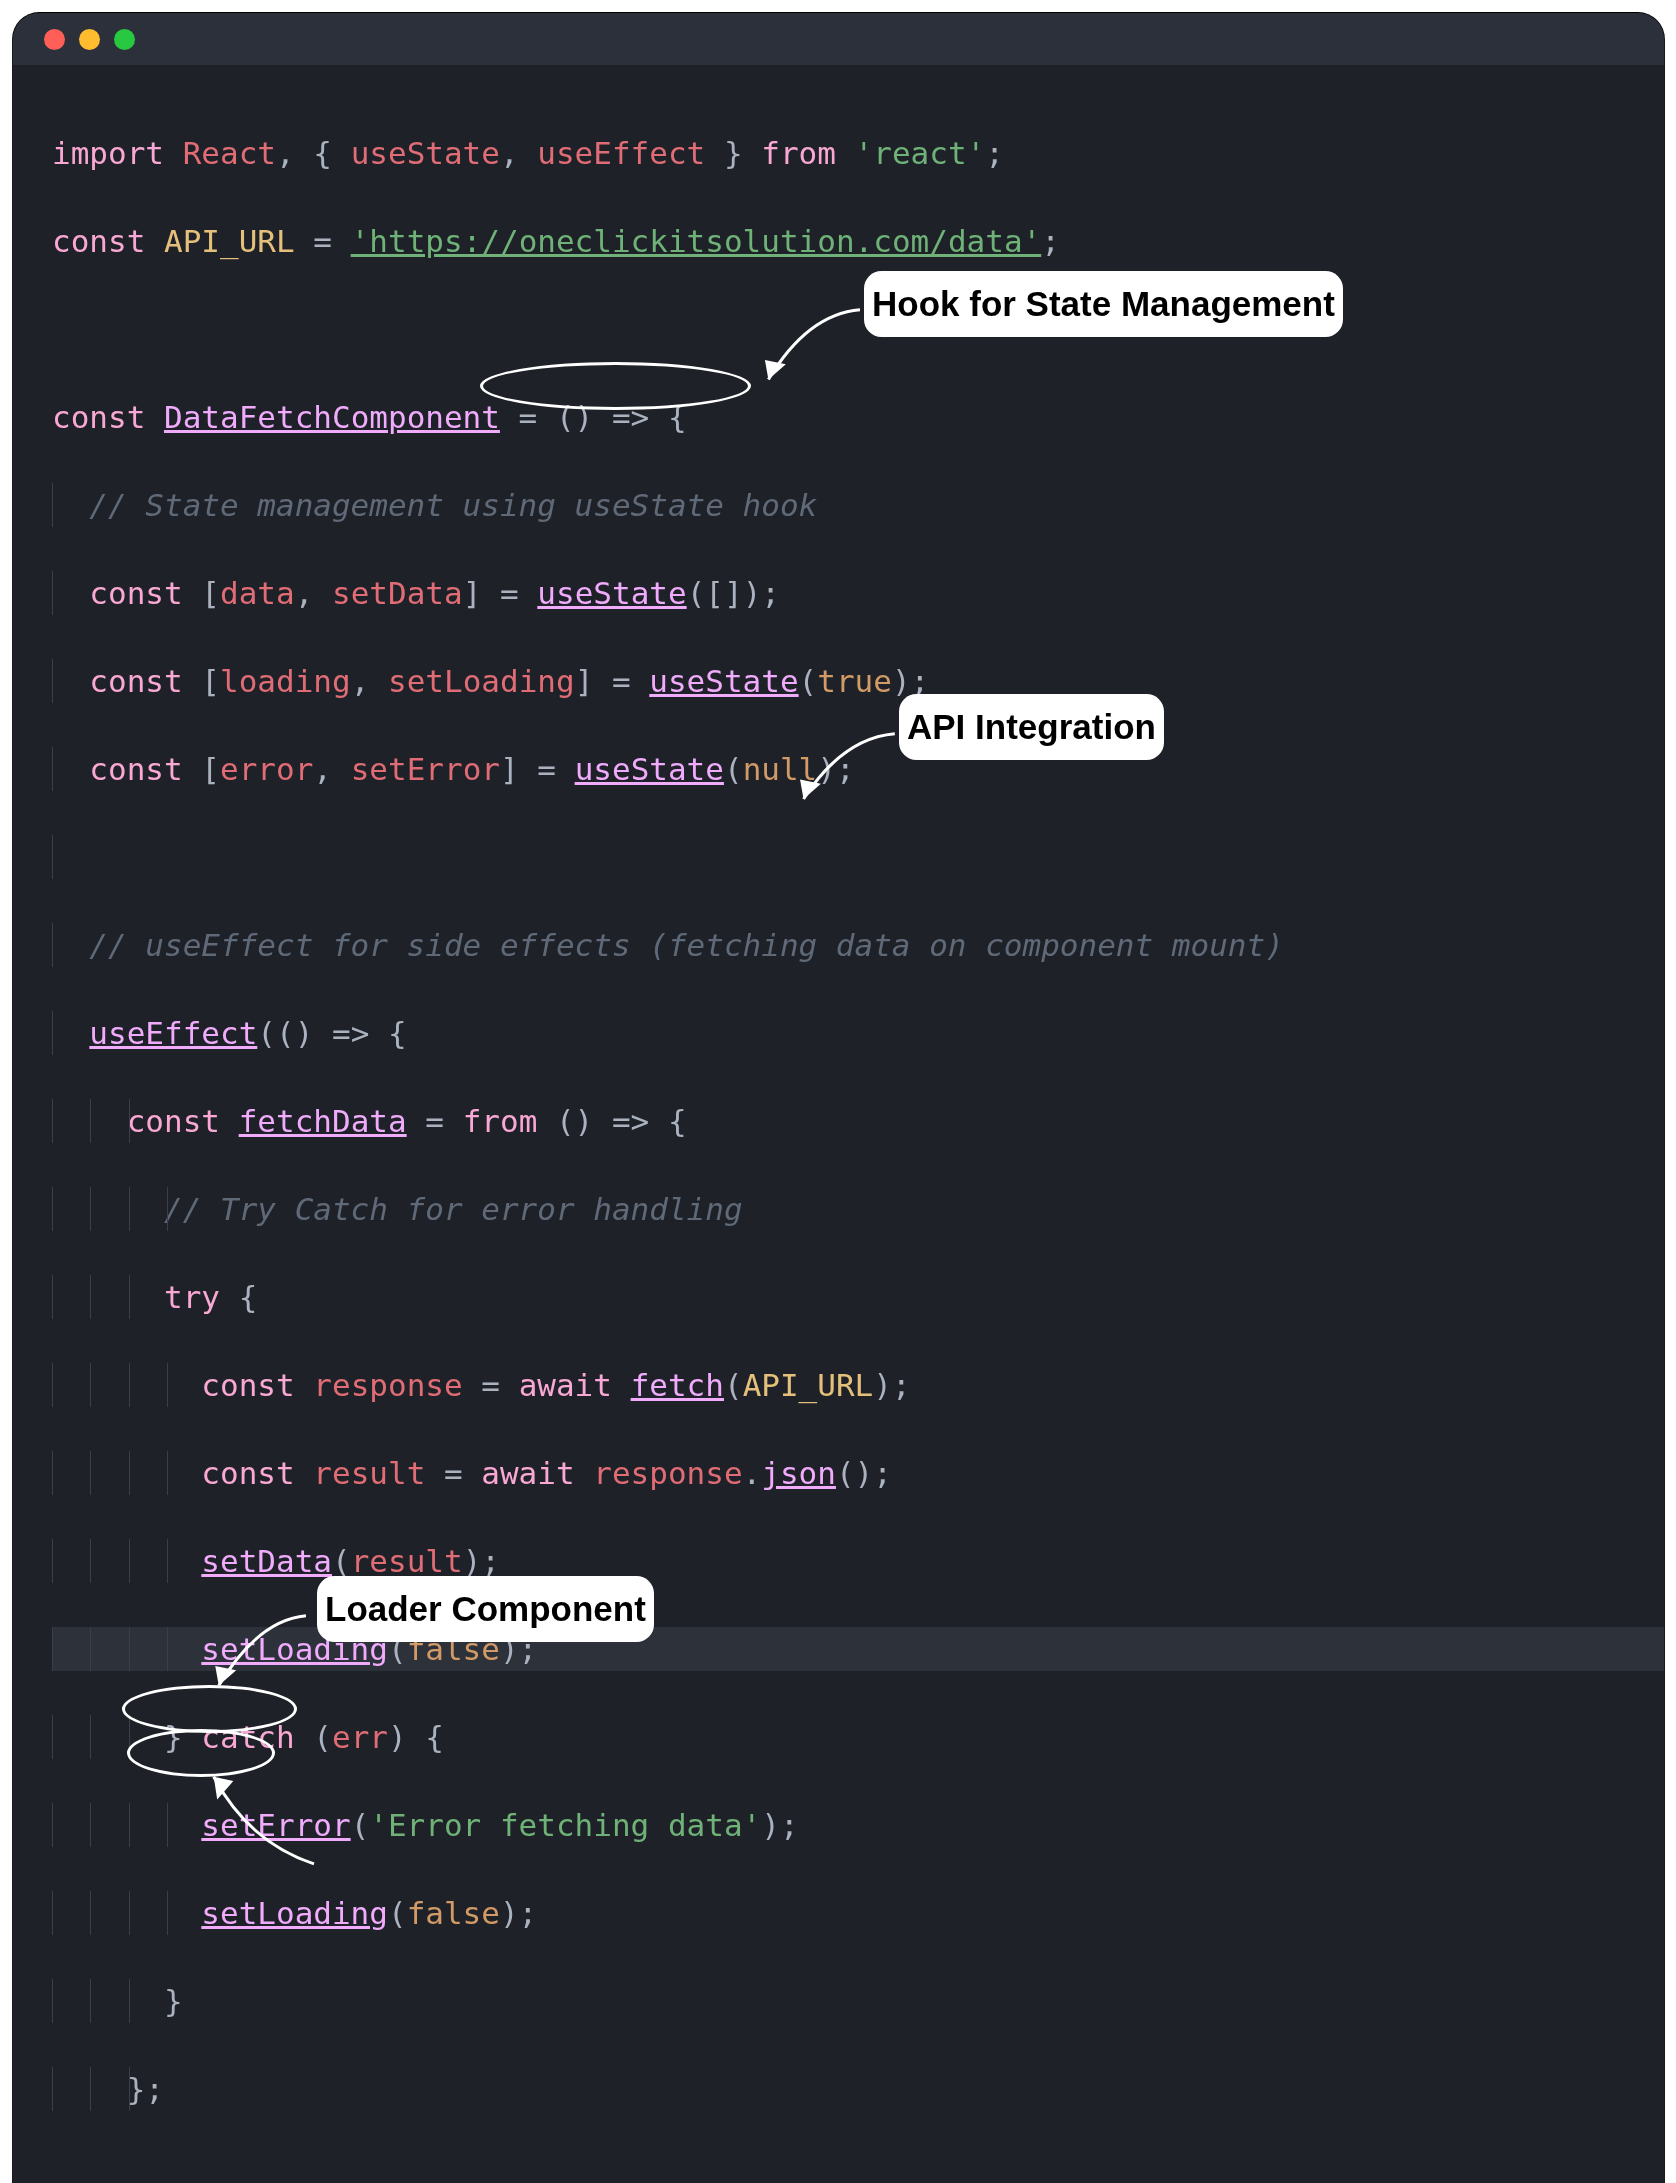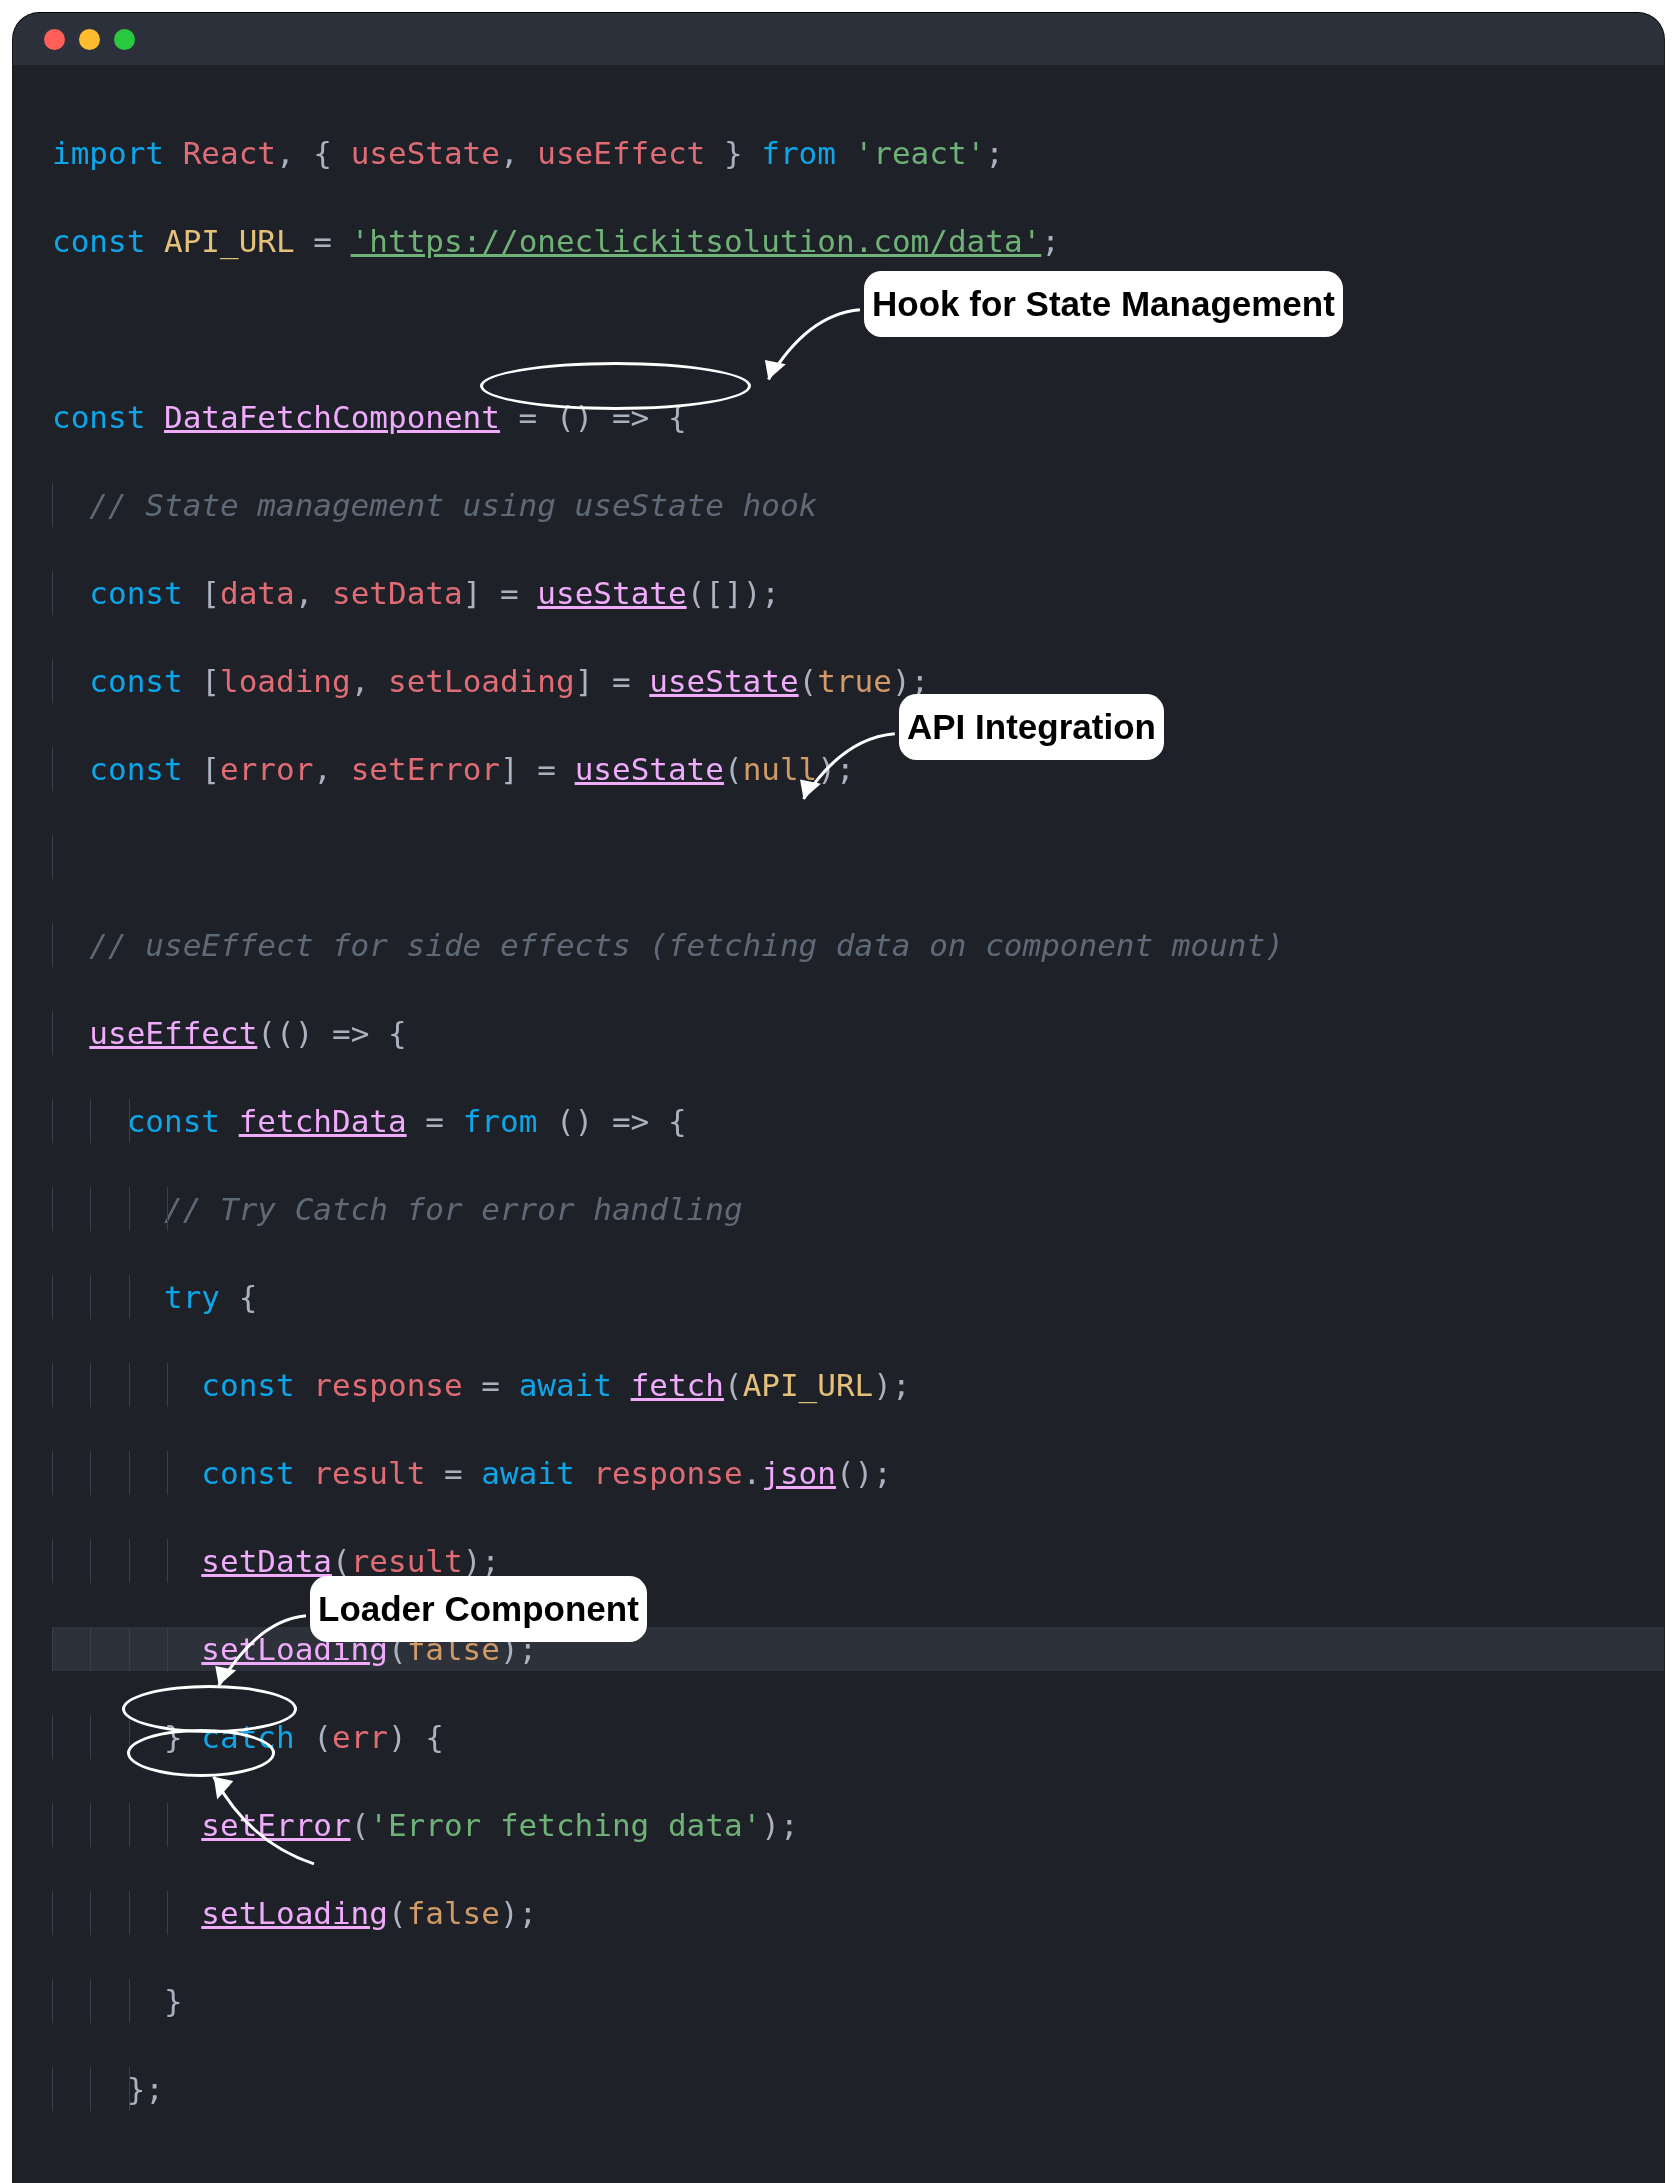--- a/index.html
+++ b/index.html
@@ -3,21 +3,21 @@
 <meta charset="utf-8">
 <style>
   * { margin:0; padding:0; box-sizing:border-box; }
   html,body{width:1677px;height:2327px;background:#fff;font-family:ui-monospace,Menlo,Monaco,Consolas,monospace;}
   .window{position:relative;margin:13px;width:1651px;height:2301px;background:#1e2127;border-radius:26px;overflow:hidden;box-shadow:0 0 0 0.9px #000;}
   .titlebar{height:52px;background:#2b303b;display:flex;align-items:center;padding-left:31px;gap:14px;}
   .dot{width:21px;height:21px;border-radius:50%;}
   .code{position:relative;font-size:31px;line-height:44px;color:#abb2bf;padding:22px 0 0 39px;white-space:pre;font-weight:500;}
   .ln{display:block;position:relative;white-space:pre;}
   .guide{position:absolute;left:0;top:0;bottom:0;width:1.3px;background:#3a3f4b;}
-  .kw{color:#0ea5e9;} .impnm{color:#e06c75;}
+  .kw{color:#f9a8d4;} .impnm{color:#e06c75;}
   .cm{color:#5f6977;font-style:italic;}
   .id{color:#e5c07b;} .fn{color:#f0abfc;text-decoration:underline;} .prop{color:#e06c75;}
   .str{color:#6fb277;} .const{color:#d19a66;}
   .op{color:#abb2bf;} .punc{color:#abb2bf;} .param{color:#e06c75;margin-top:24px;}
   .url{color:#6fb277;text-decoration:underline;text-decoration-color:#6fb277;}
   .hlrow{background:#2c313a;}
   .callout{position:absolute;background:#fff;color:#000;font-family:-apple-system,BlinkMacSystemFont,"Segoe UI",sans-serif;font-size:35px;font-weight:600;padding:13px 8px;border-radius:17.5px;white-space:nowrap;z-index:20;}
   .circle{position:absolute;border:3.5px solid #fff;border-radius:50%;z-index:15;}
   svg.arrow{position:absolute;z-index:18;overflow:visible;}
   svg.arrow path{stroke:#fff;stroke-width:7;fill:none;}
@@ -91,21 +91,21 @@
     <path d="M240,50 Q120,60 30,210"></path>
     <polygon points="30,210 70,175 22,165"></polygon>
   </svg>
 
   <div class="callout" style="left:886px;top:681px;">API Integration</div>
   <svg class="arrow" style="left:777px;top:699px;width:114px;height:100px;" viewBox="0 0 260 230" width="114" height="100">
     <path d="M240,50 Q120,60 30,200"></path>
     <polygon points="30,200 70,165 22,155"></polygon>
   </svg>
 
-  <div class="callout" style="left:297px;top:1563px;">Loader Component</div>
+  <div class="callout" style="left:304px;top:1563px;">Loader Component</div>
   <svg class="arrow" style="left:188px;top:1581px;width:114px;height:109px;" viewBox="0 0 260 250" width="114" height="109">
     <path d="M240,50 Q130,60 40,210"></path>
     <polygon points="40,210 80,175 32,165"></polygon>
   </svg>
   <div class="circle" style="left:109px;top:1672px;width:175px;height:48px;"></div>
 
   <div class="circle" style="left:114px;top:1716px;width:148px;height:48px;"></div>
   <svg class="arrow" style="left:183px;top:1755px;width:127px;height:109px;" viewBox="0 0 290 250" width="127" height="109">
     <path d="M40,20 Q120,170 270,220"></path>
     <polygon points="40,20 85,30 48,72"></polygon>

